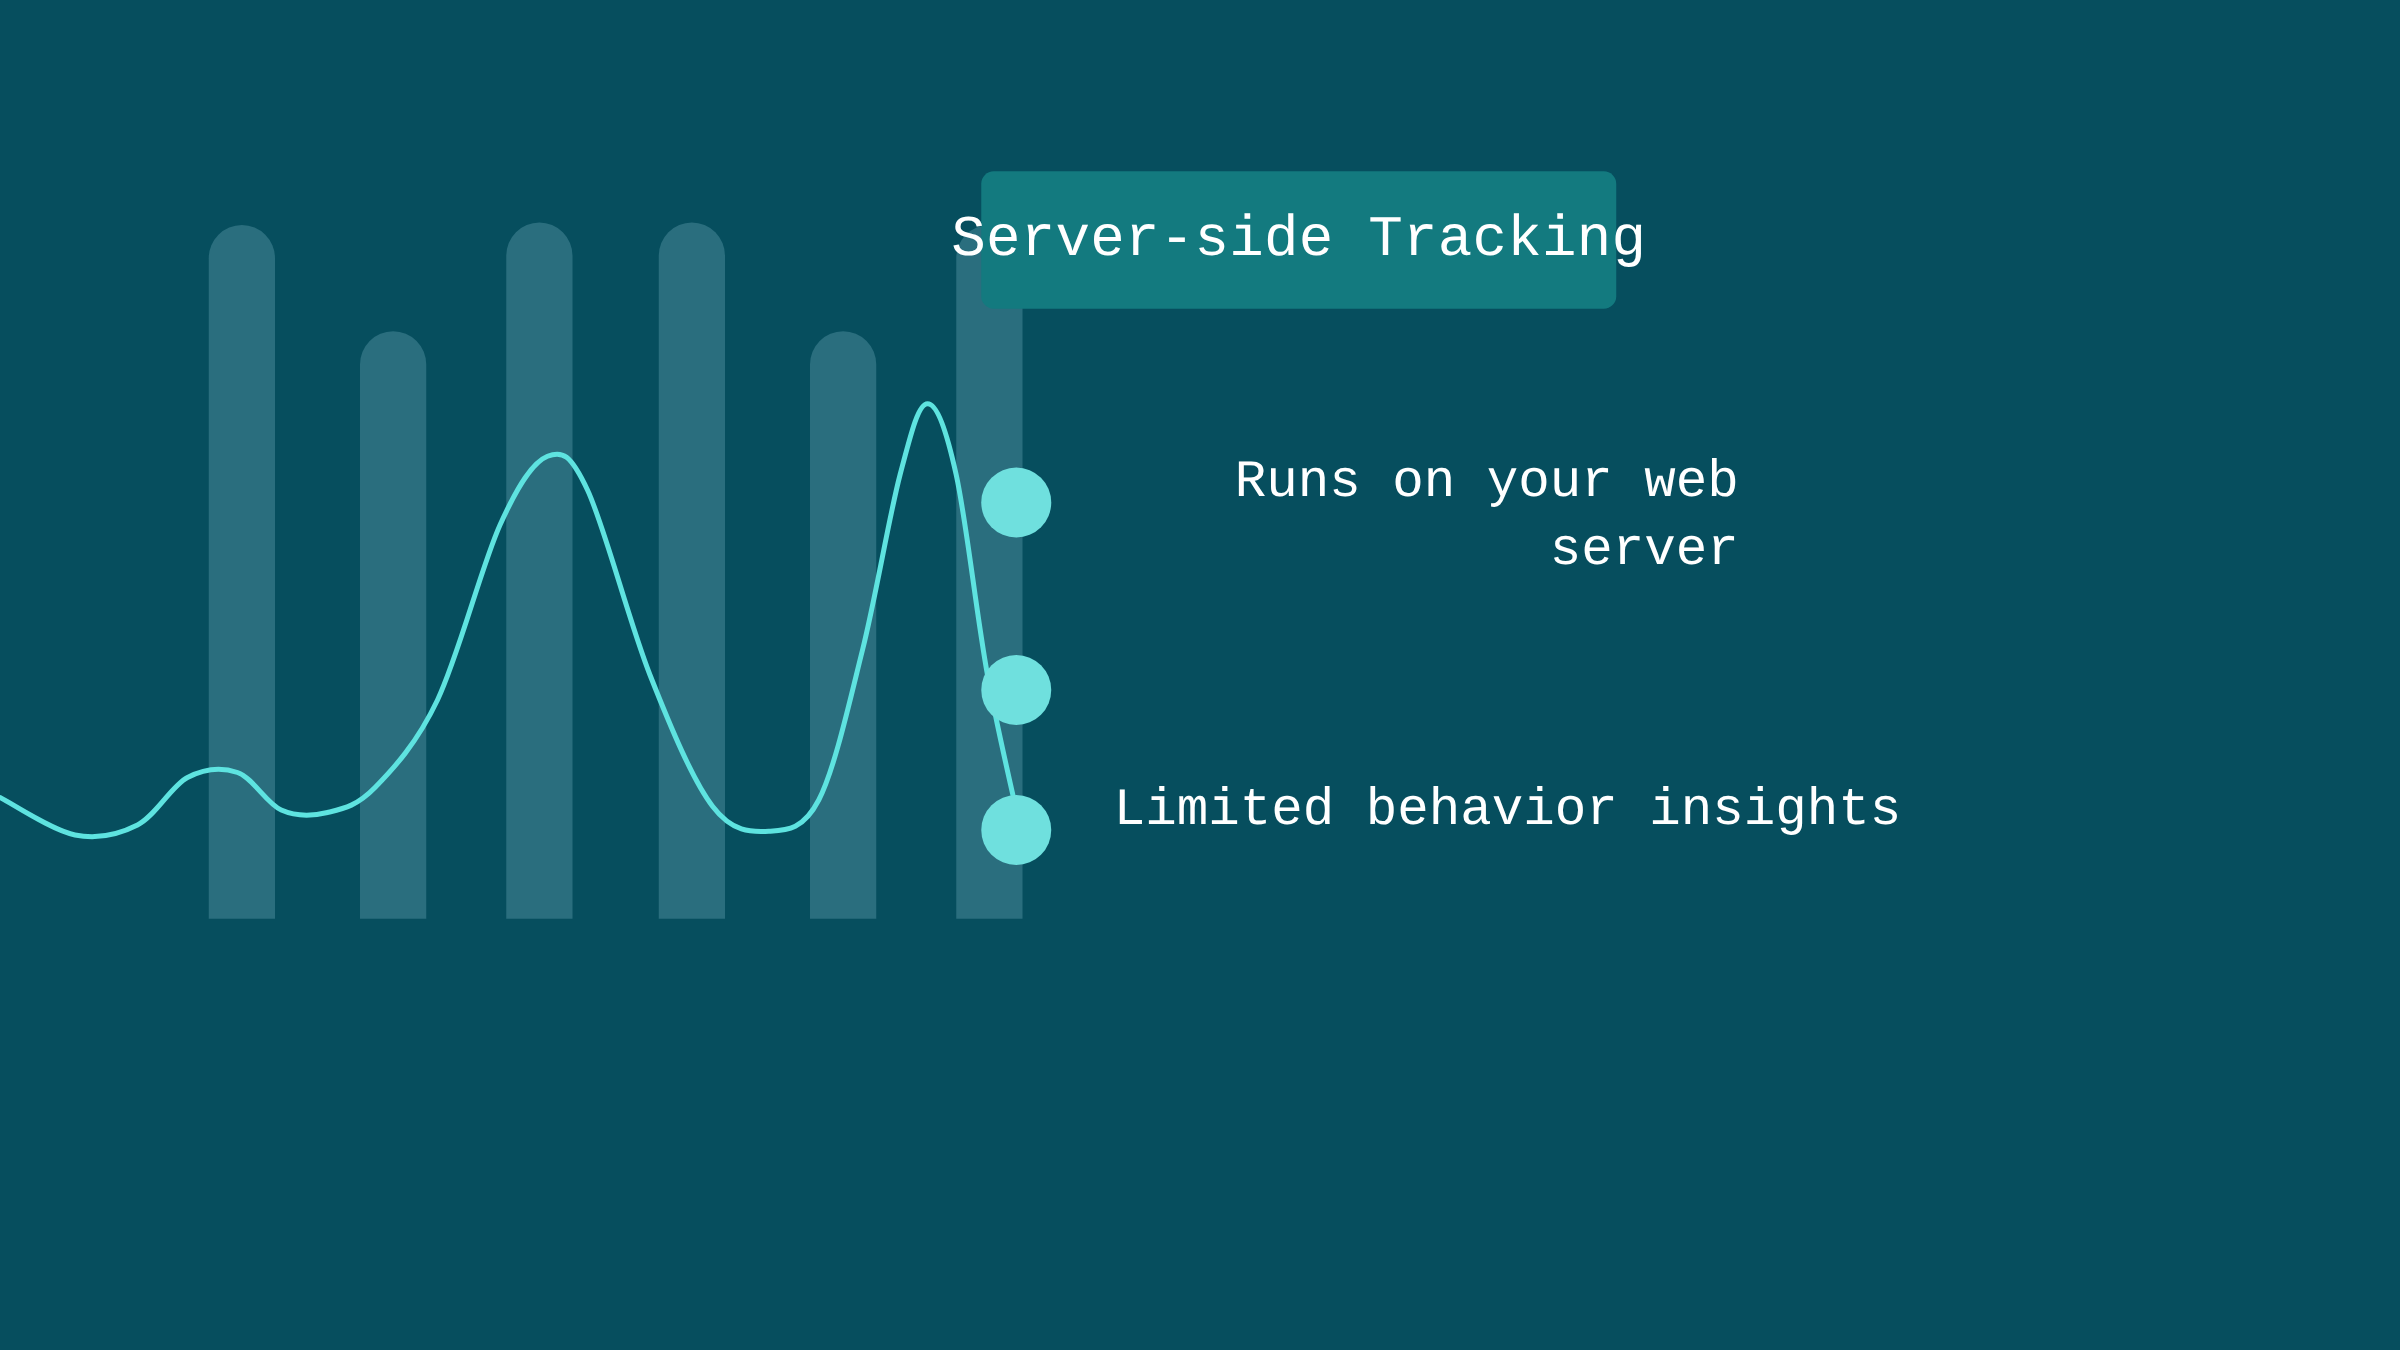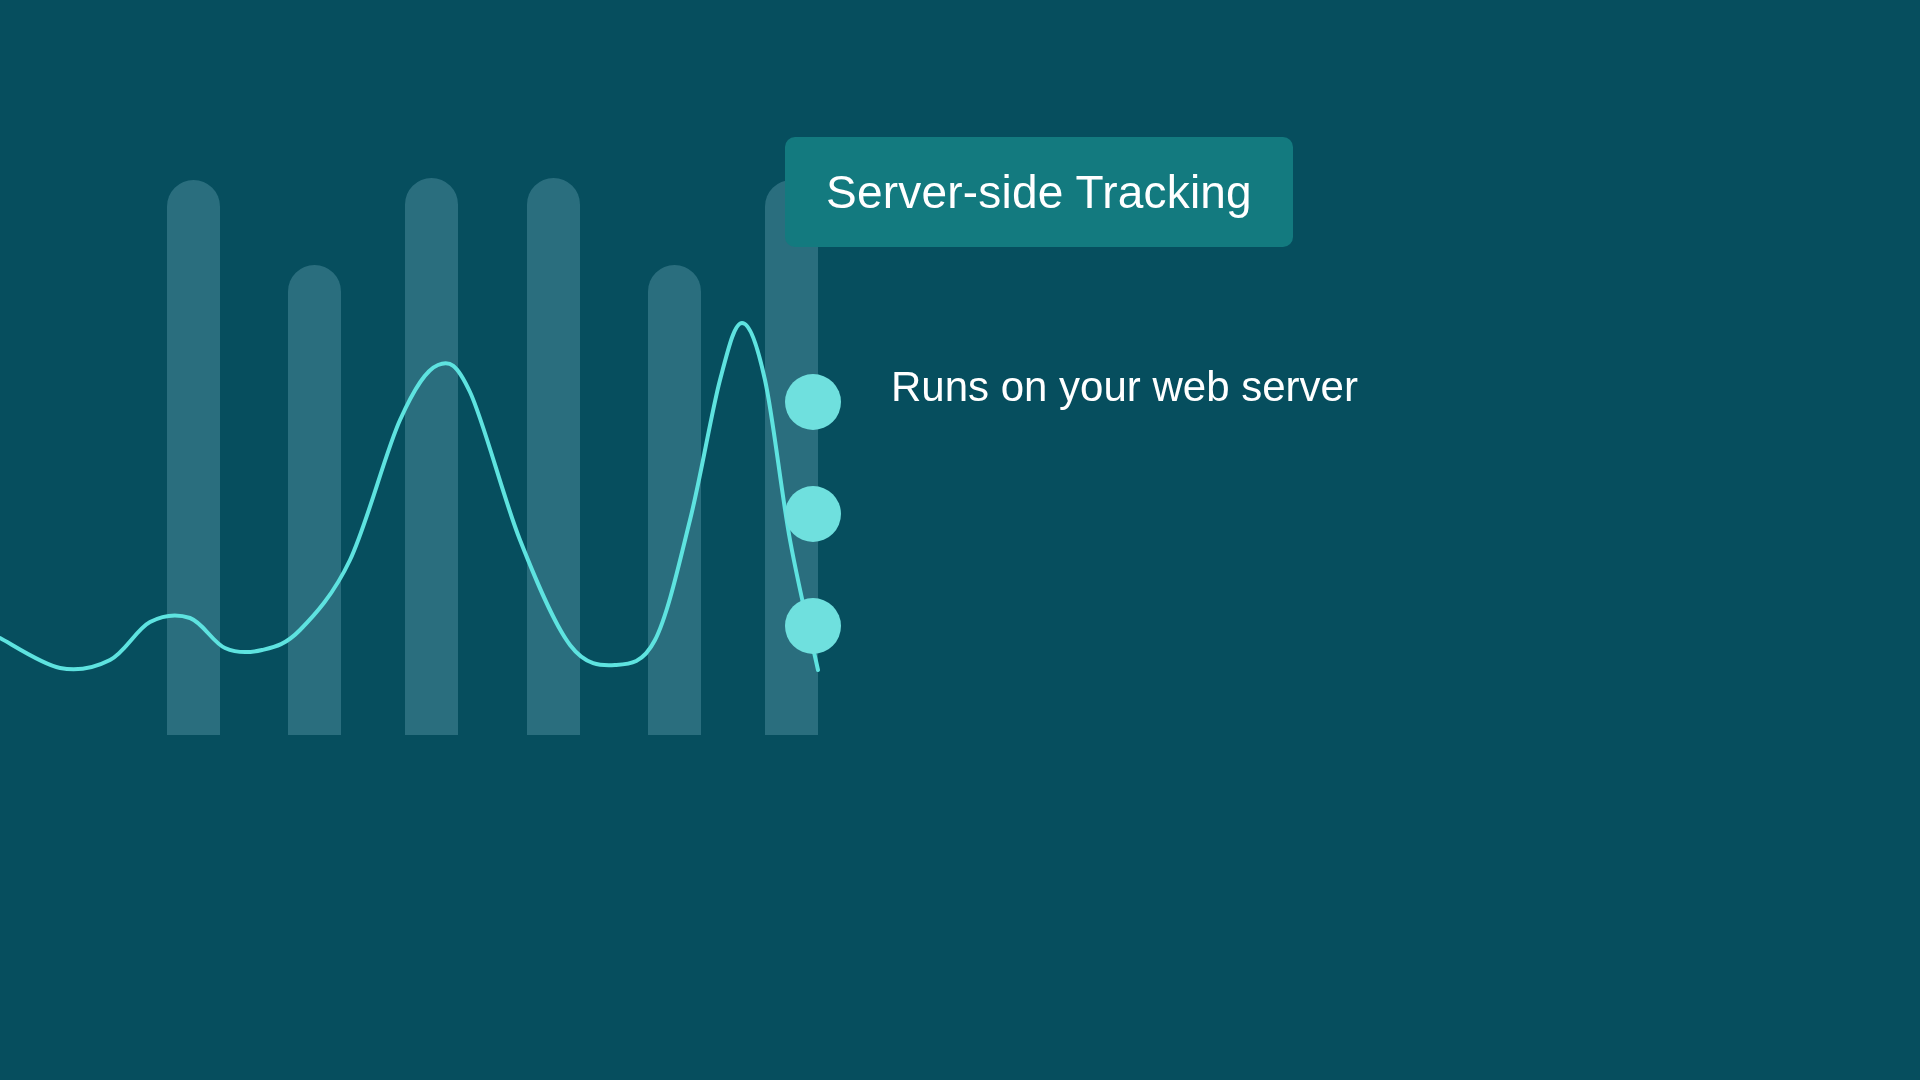--- a/index.html
+++ b/index.html
@@ -38,20 +38,21 @@
     display: block;
   }
 
   
   #content-panel {
     position: absolute;
     left: 960px;
     top: 0;
     width: 960px;
     height: 1080px;
+    font-family: Liberation Mono, monospace;
   }
 
   #title-badge {
     position: absolute;
     left: -175px;
     top: 137px;
     width: 508px;
     height: 110px;
     background: #137a7f;
     border-radius: 10px;
@@ -73,20 +74,21 @@
   #bullet-list {
     position: absolute;
     left: -175px;
     top: 360px;
     width: 800px;
   }
   .bullet-row {
     display: flex;
     align-items: flex-start;
     margin-bottom: 42px;
+    text-align: right;
   }
   .bullet-row:last-child {
     margin-bottom: 0;
   }
   .bullet-dot {
     flex: 0 0 auto;
     width: 56px;
     height: 56px;
     border-radius: 50%;
     background: #6fe0de;
@@ -135,17 +137,18 @@
         <span class="bullet-dot"></span>
         <span class="bullet-text">Runs on your web server</span>
       </div>
 
       <div class="bullet-row wide">
         <span class="bullet-dot"></span>
       </div>
 
       <div class="bullet-row wide">
         <span class="bullet-dot"></span>
+        <span class="bullet-text">Limited behavior insights</span>
       </div>
 
     </div>
   </div>
 </div>
 
 </body></html>

